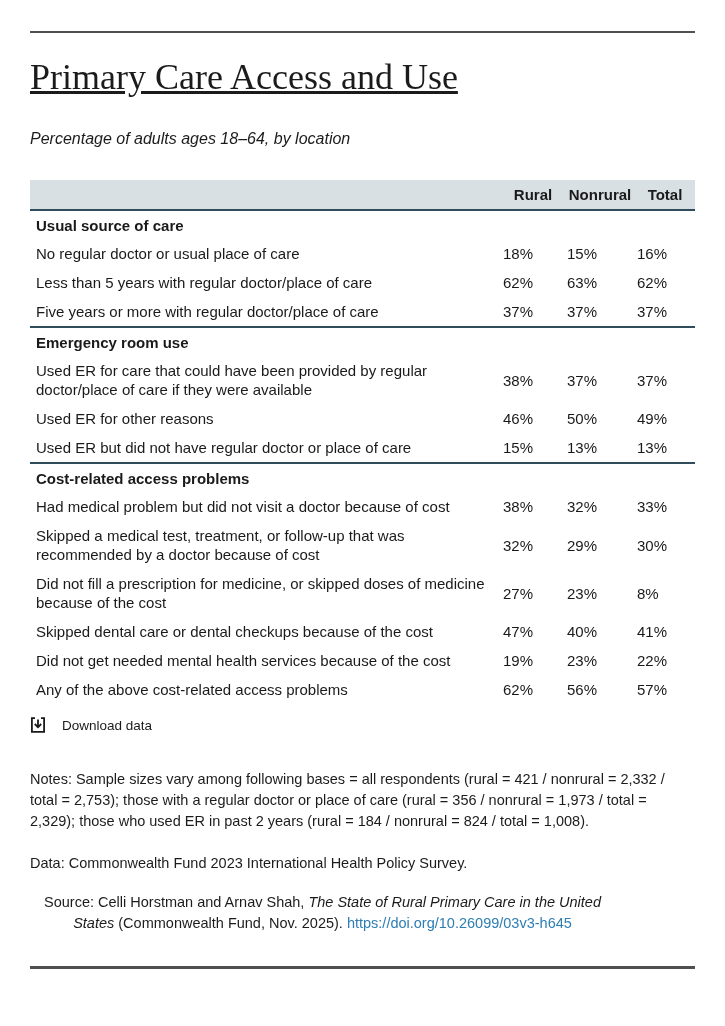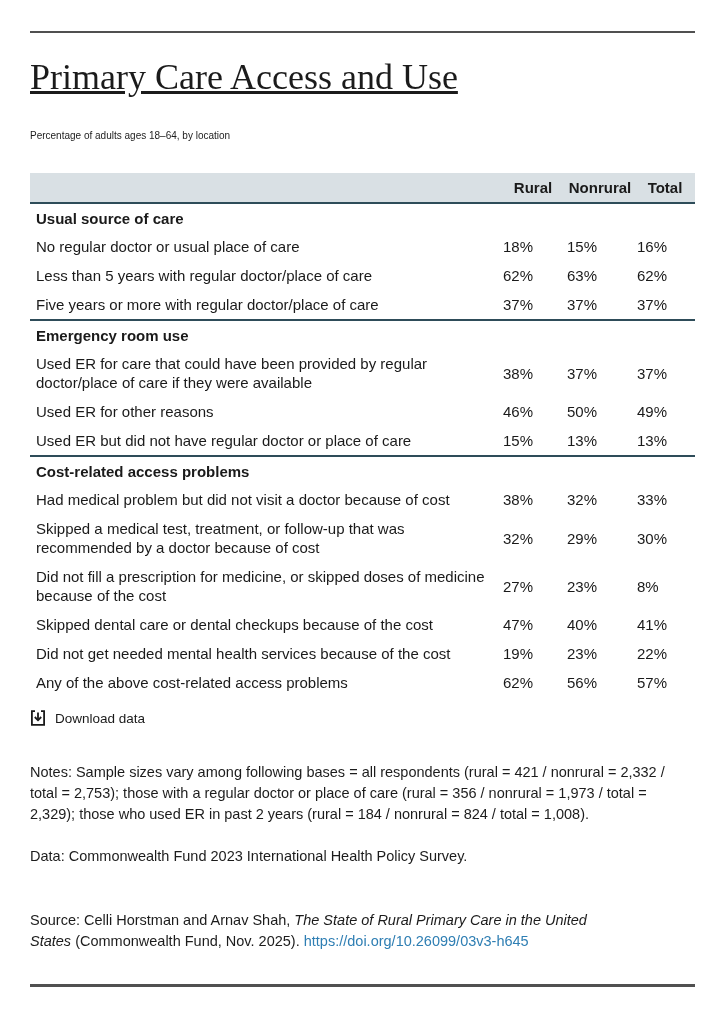--- a/index.html
+++ b/index.html
@@ -24,21 +24,22 @@
     font-family:"Liberation Serif","DejaVu Serif",serif;
     font-weight:500;
     font-size:36px;
     line-height:1.12;
     margin:24px 0 0 0;
     color:#1b1b1b;
     letter-spacing:0;
     text-decoration:underline;
   }
   .subtitle{
-    font-size:10px;
+    font-style:italic;
+    font-size:16px;
     margin:33px 0 0 0;
     color:#1c1c1c;
   }
   table.data-table{
     width:100%;
     border-collapse:collapse;
     margin-top:32px;
     font-size:15px;
     color:#1a1a1a;
   }
@@ -65,37 +66,37 @@
     vertical-align:middle;
     line-height:19px;
   }
   tbody tr.data-row td.val{
     padding-left:2px;padding-right:2px;
     white-space:nowrap;
   }
   .download{
     display:inline-flex;
     align-items:center;
-    gap:9px;
+    gap:16px;
     margin-top:13px;
     text-decoration:none;
     color:#1a1a1a;
     font-size:13.5px;
     cursor:pointer;
   }
   .download svg{display:block;}
   .notes,.data-line,.source{
     font-size:14.5px;
     line-height:1.45;
     color:#1c1c1c;
     margin:0;
   }
   .notes{margin-top:32px;}
   .data-line{margin-top:21px;}
-  .source{margin-top:43px;max-width:585px;}
+  .source{margin-top:18px;max-width:585px;text-align:center;}
   .source .it{font-style:italic;}
   .source a{color:var(--link);text-decoration:none;}
 </style>
 </head>
 <body>
 
 <div class="page">
 
   <div class="rule-top"></div>
 

